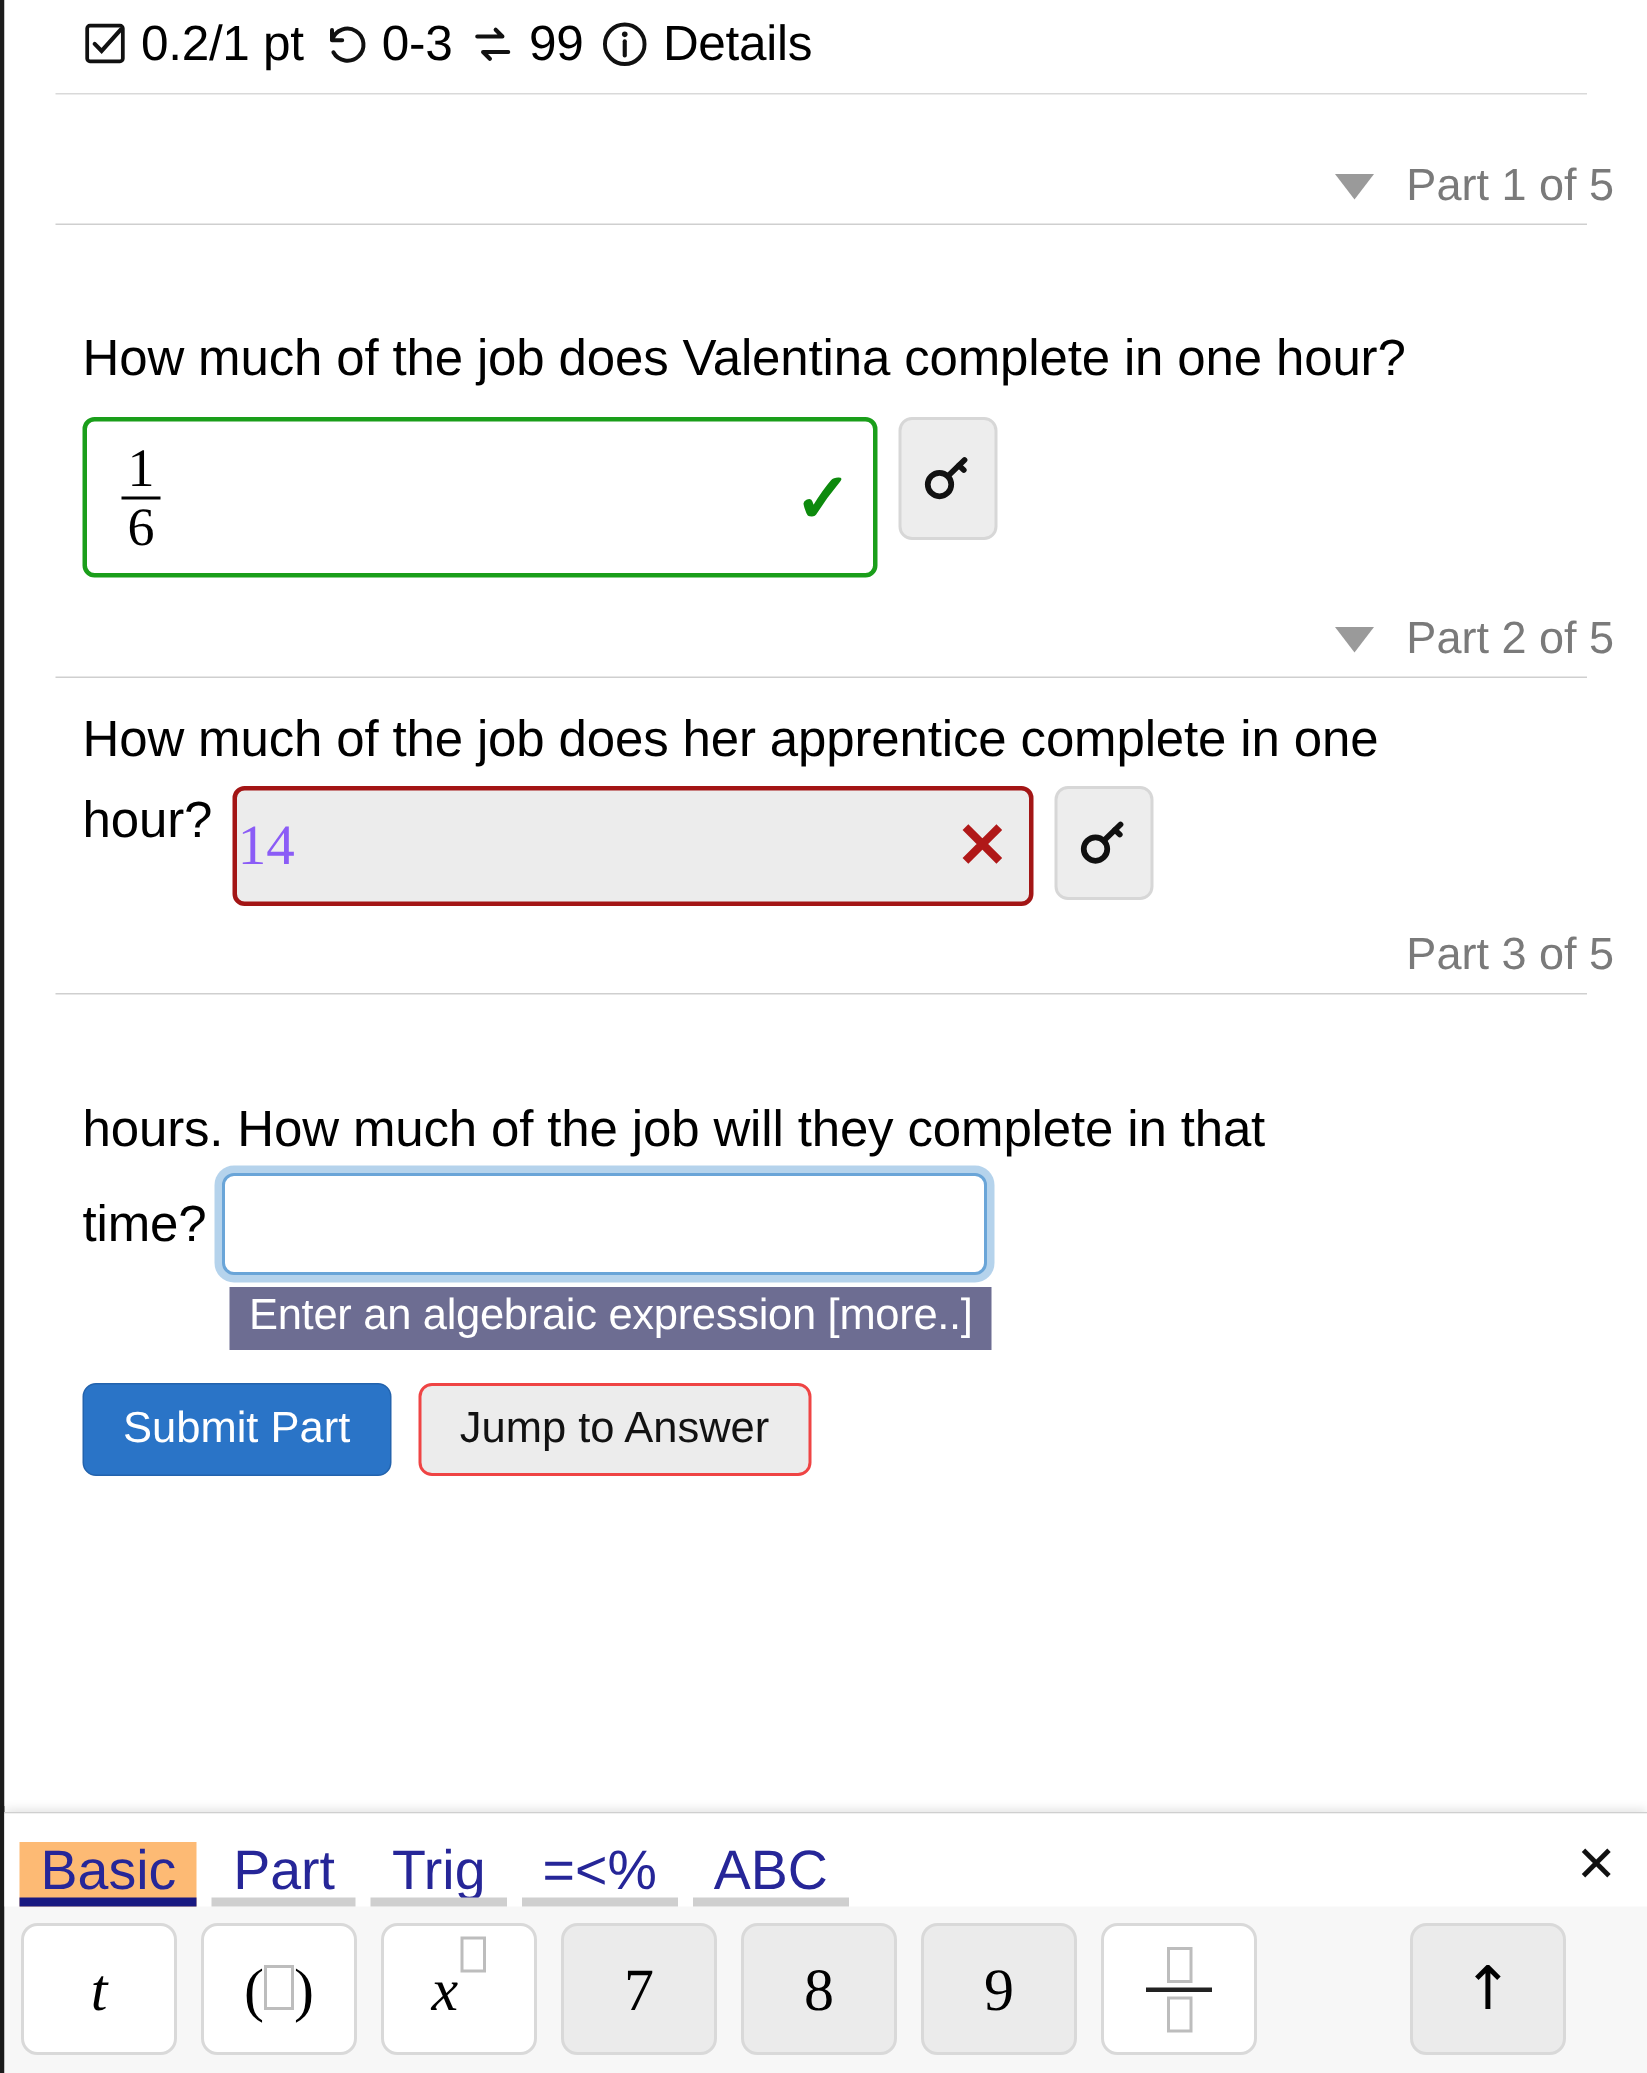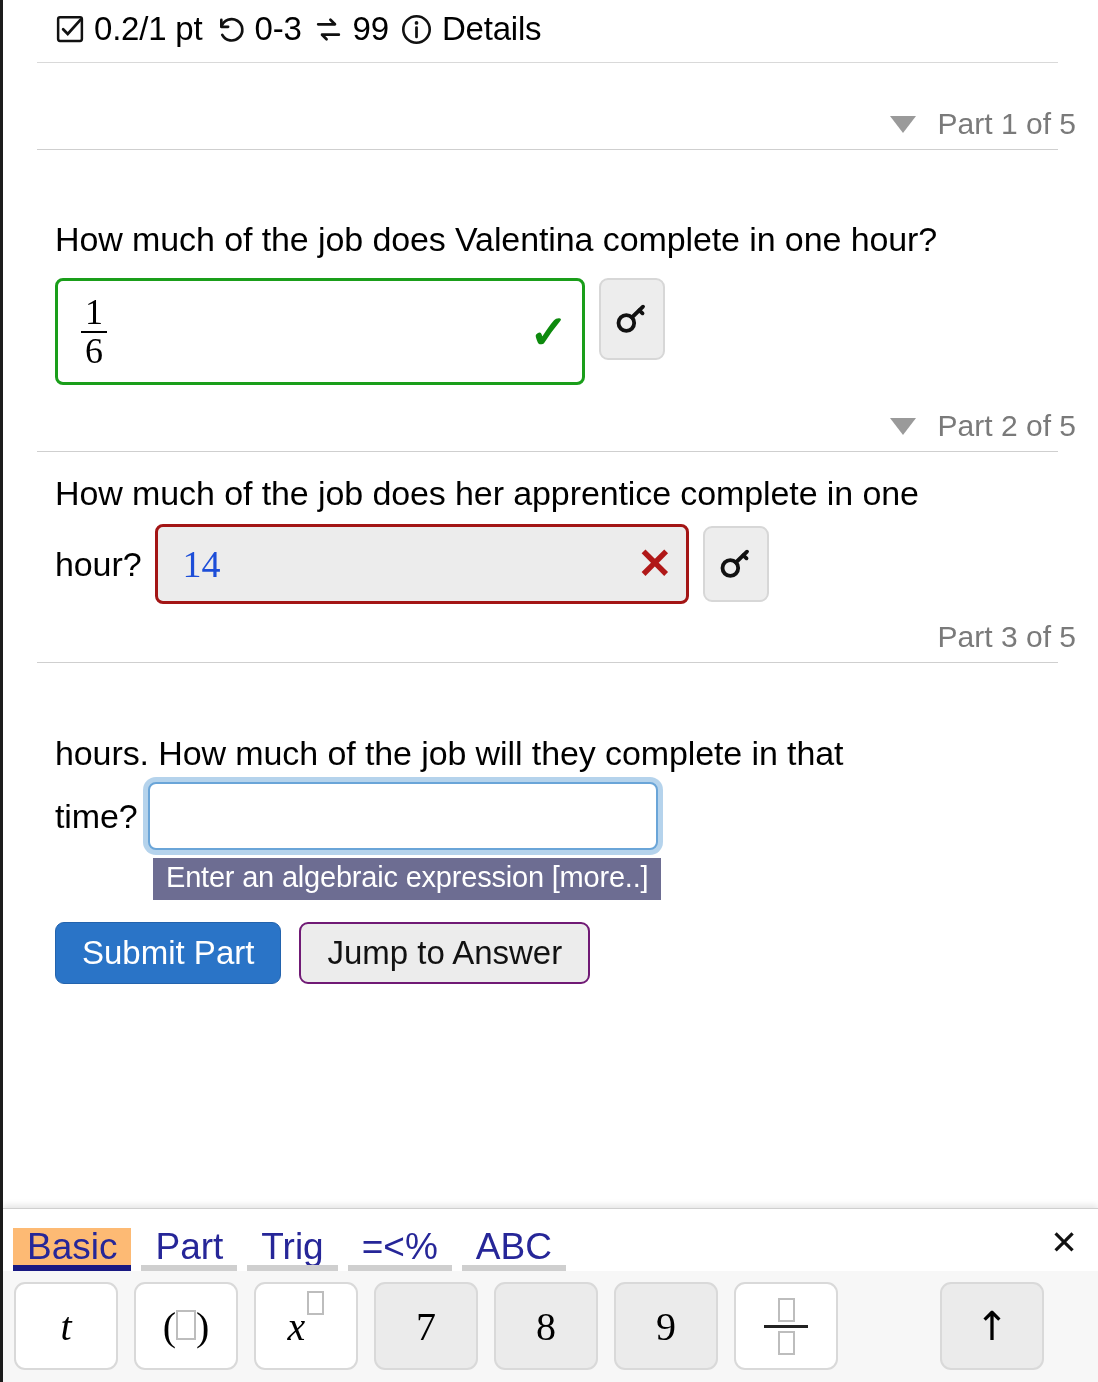--- a/index.html
+++ b/index.html
@@ -133,22 +133,21 @@
     font-family: "Liberation Serif", serif;
     font-size: 36px;
     line-height: 1.03;
     margin-left: 23px;
   }
   .frac .num { padding: 0 4px; }
   .frac .den { padding: 0 4px; border-top: 2px solid #000; }
   .ansval {
     font-family: "Liberation Serif", serif;
     font-size: 38px;
-    color: #1d4ed8;
-    margin-left: 24px;
+    color: #8b5cf6;
   }
   .mark {
     position: absolute;
     right: 14px;
     top: 50%;
     transform: translateY(-50%);
     font-size: 42px;
     font-weight: bold;
     line-height: 1;
   }
@@ -178,38 +177,38 @@
   }
 
   
   .btn-row {
     display: flex;
     gap: 18px;
     padding-left: 52px;
   }
   .btn {
     border-radius: 9px;
-    font-size: 33px;
+    font-size: 29px;
     padding: 0 26px;
     height: 62px;
     display: flex;
     align-items: center;
     justify-content: center;
     box-sizing: border-box;
     cursor: pointer;
   }
   .btn.primary {
     background: #2a74c7;
     color: #ffffff;
     border: 1px solid #2363ad;
   }
   .btn.secondary {
     background: #ececec;
     color: #121212;
-    border: 2px solid #701a75;
+    border: 2px solid #ef4444;
   }
 
   
   .mathkb {
     position: absolute;
     left: 0; right: 0;
     top: 1208px;
     height: 174px;
     background: #f7f7f7;
     border-top: 1px solid #cfcfcf;
@@ -379,21 +378,21 @@
     <div class="part-head">
       <span class="tri"></span>
       <span>Part 2 of 5</span>
     </div>
     <div class="part-rule"></div>
 
     <div style="height:18px"></div>
     <div class="qtext">How much of the job does her apprentice complete in one</div>
 
     <div style="height:8px"></div>
-    <div class="answer-row" style="align-items:center">
+    <div class="answer-row" style="align-items:flex-start">
       <span class="qtext" style="padding:0">hour?</span>
       <div class="ansbox incorrect">
         <span class="ansval">14</span>
         <span class="mark no">✕</span>
       </div>
       <div class="keybtn">
         <span>
           <svg class="icon-svg" width="40" height="40" viewBox="0 0 24 24">
             <circle cx="8.6" cy="14.4" r="4.7" fill="none" stroke="#111" stroke-width="2.3"></circle>
             <path d="M11.9 11.1 L18.6 4.6" stroke="#111" stroke-width="2.3" stroke-linecap="round"></path>

